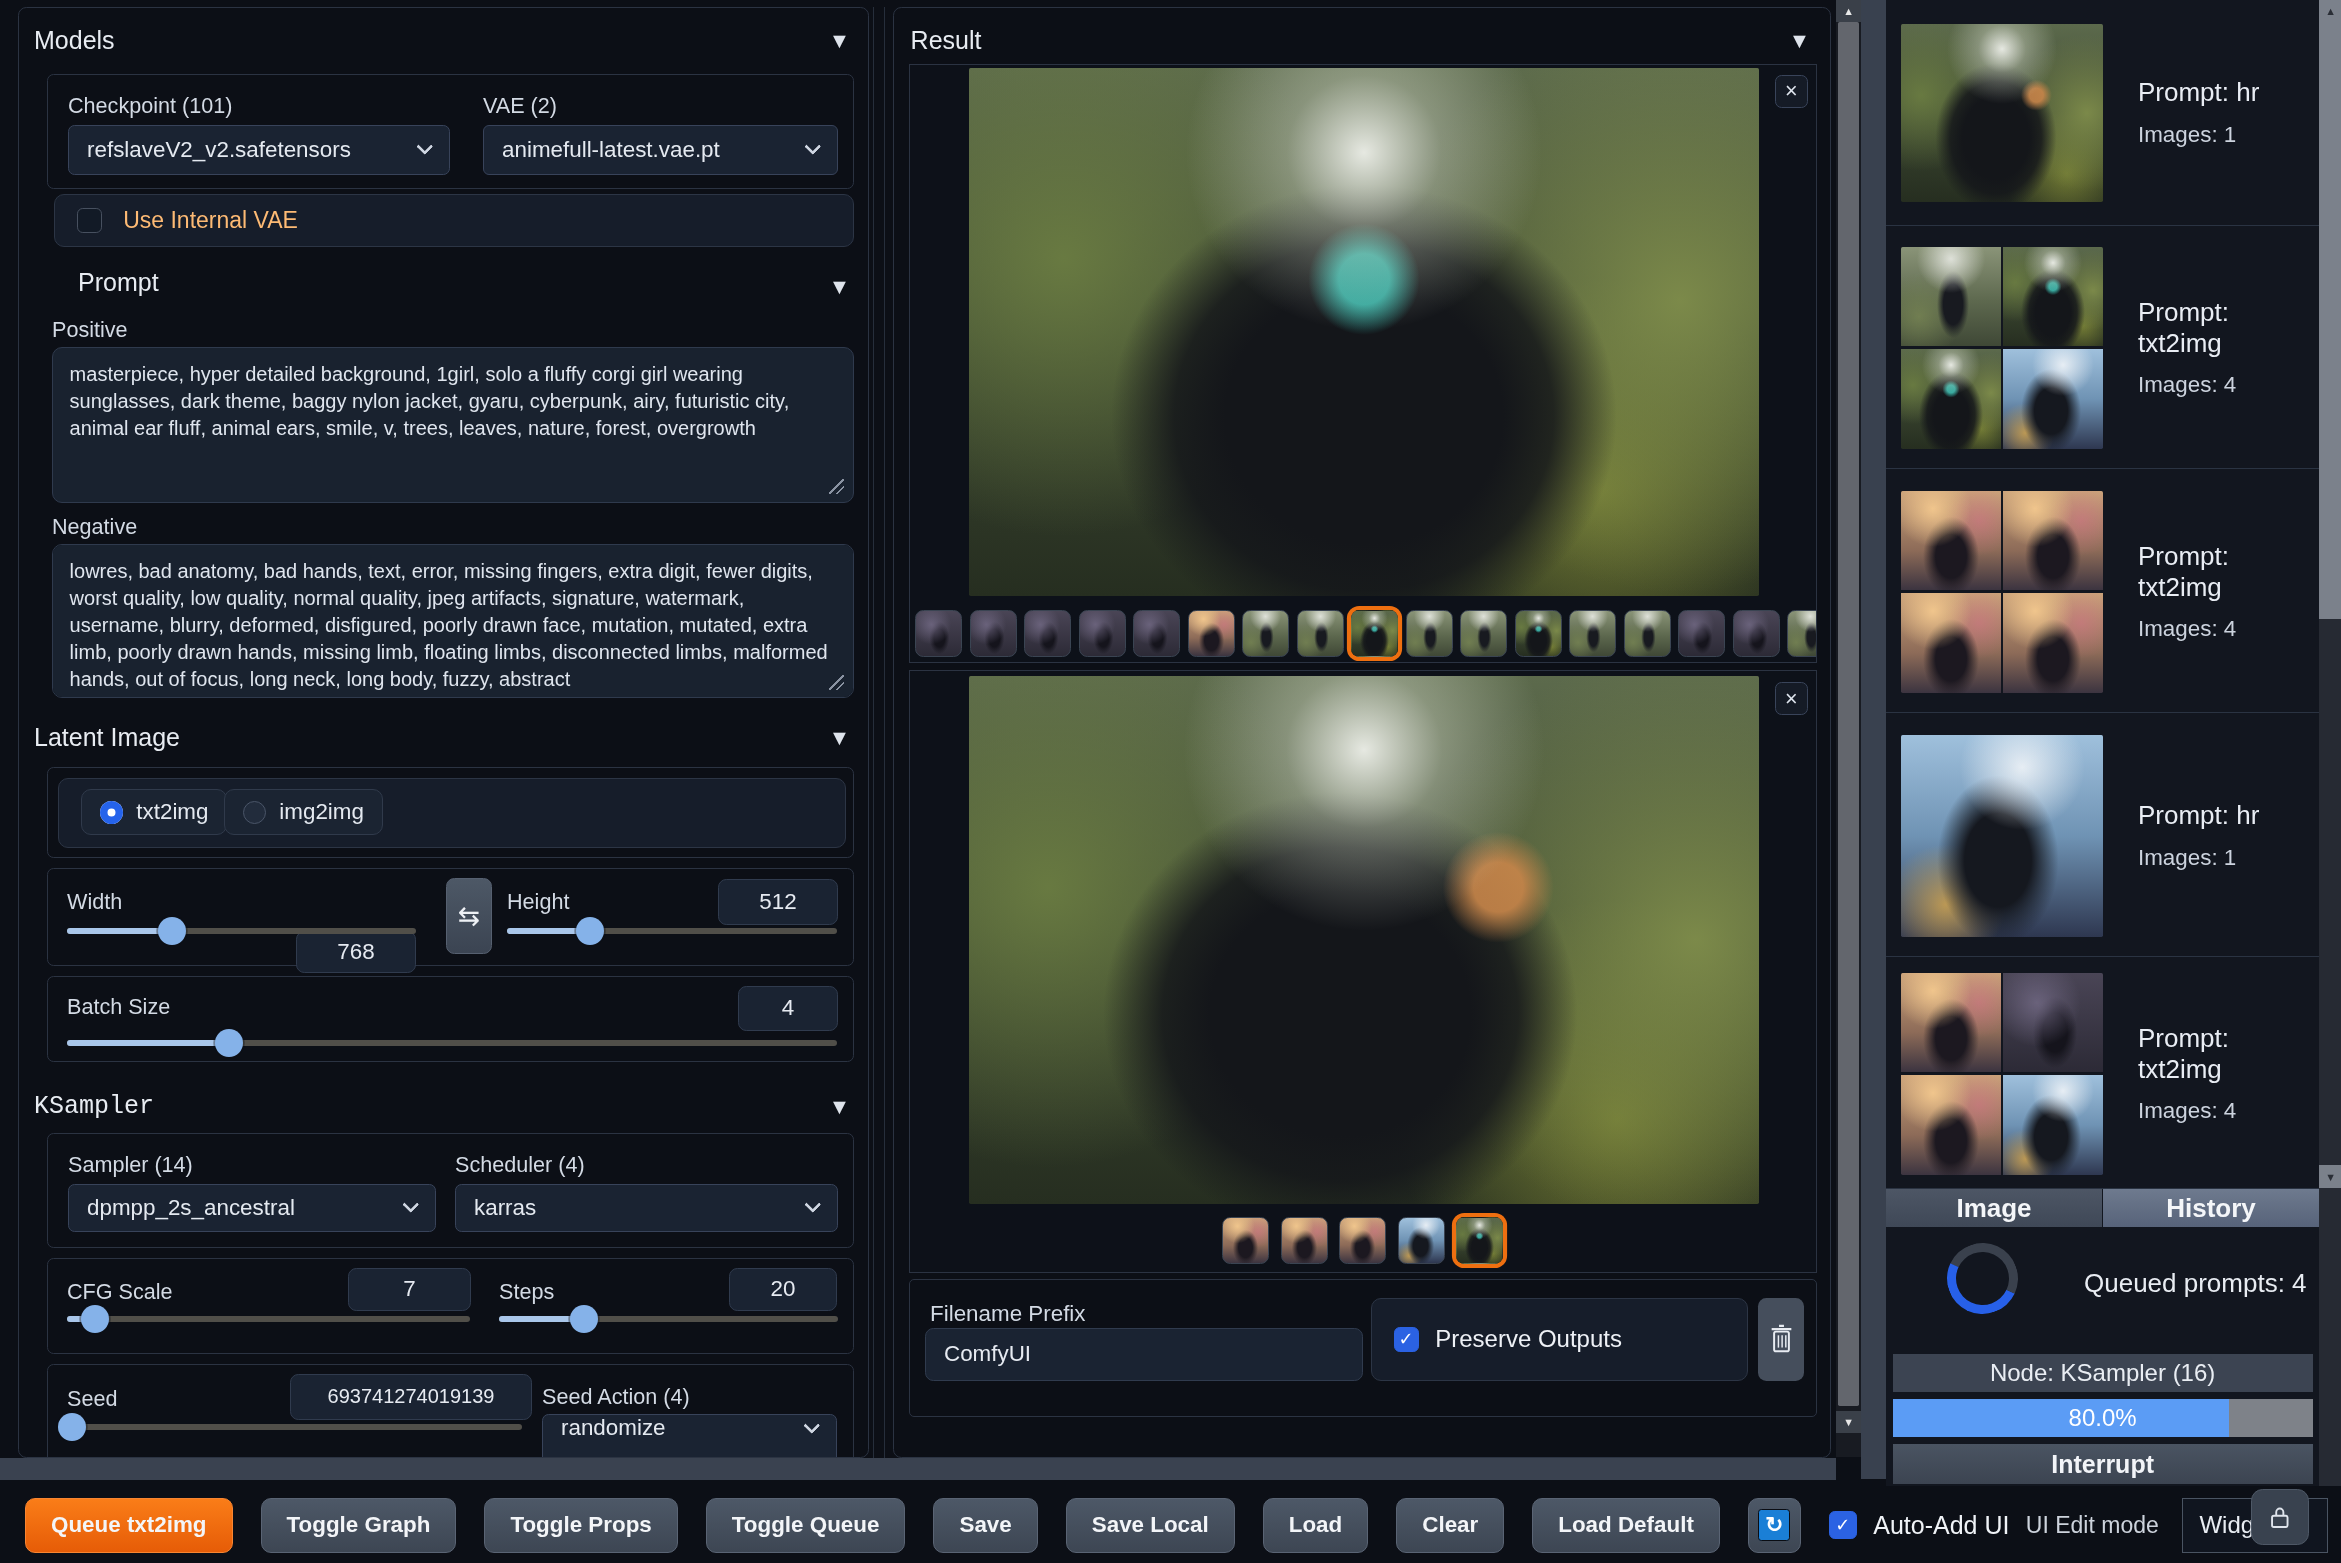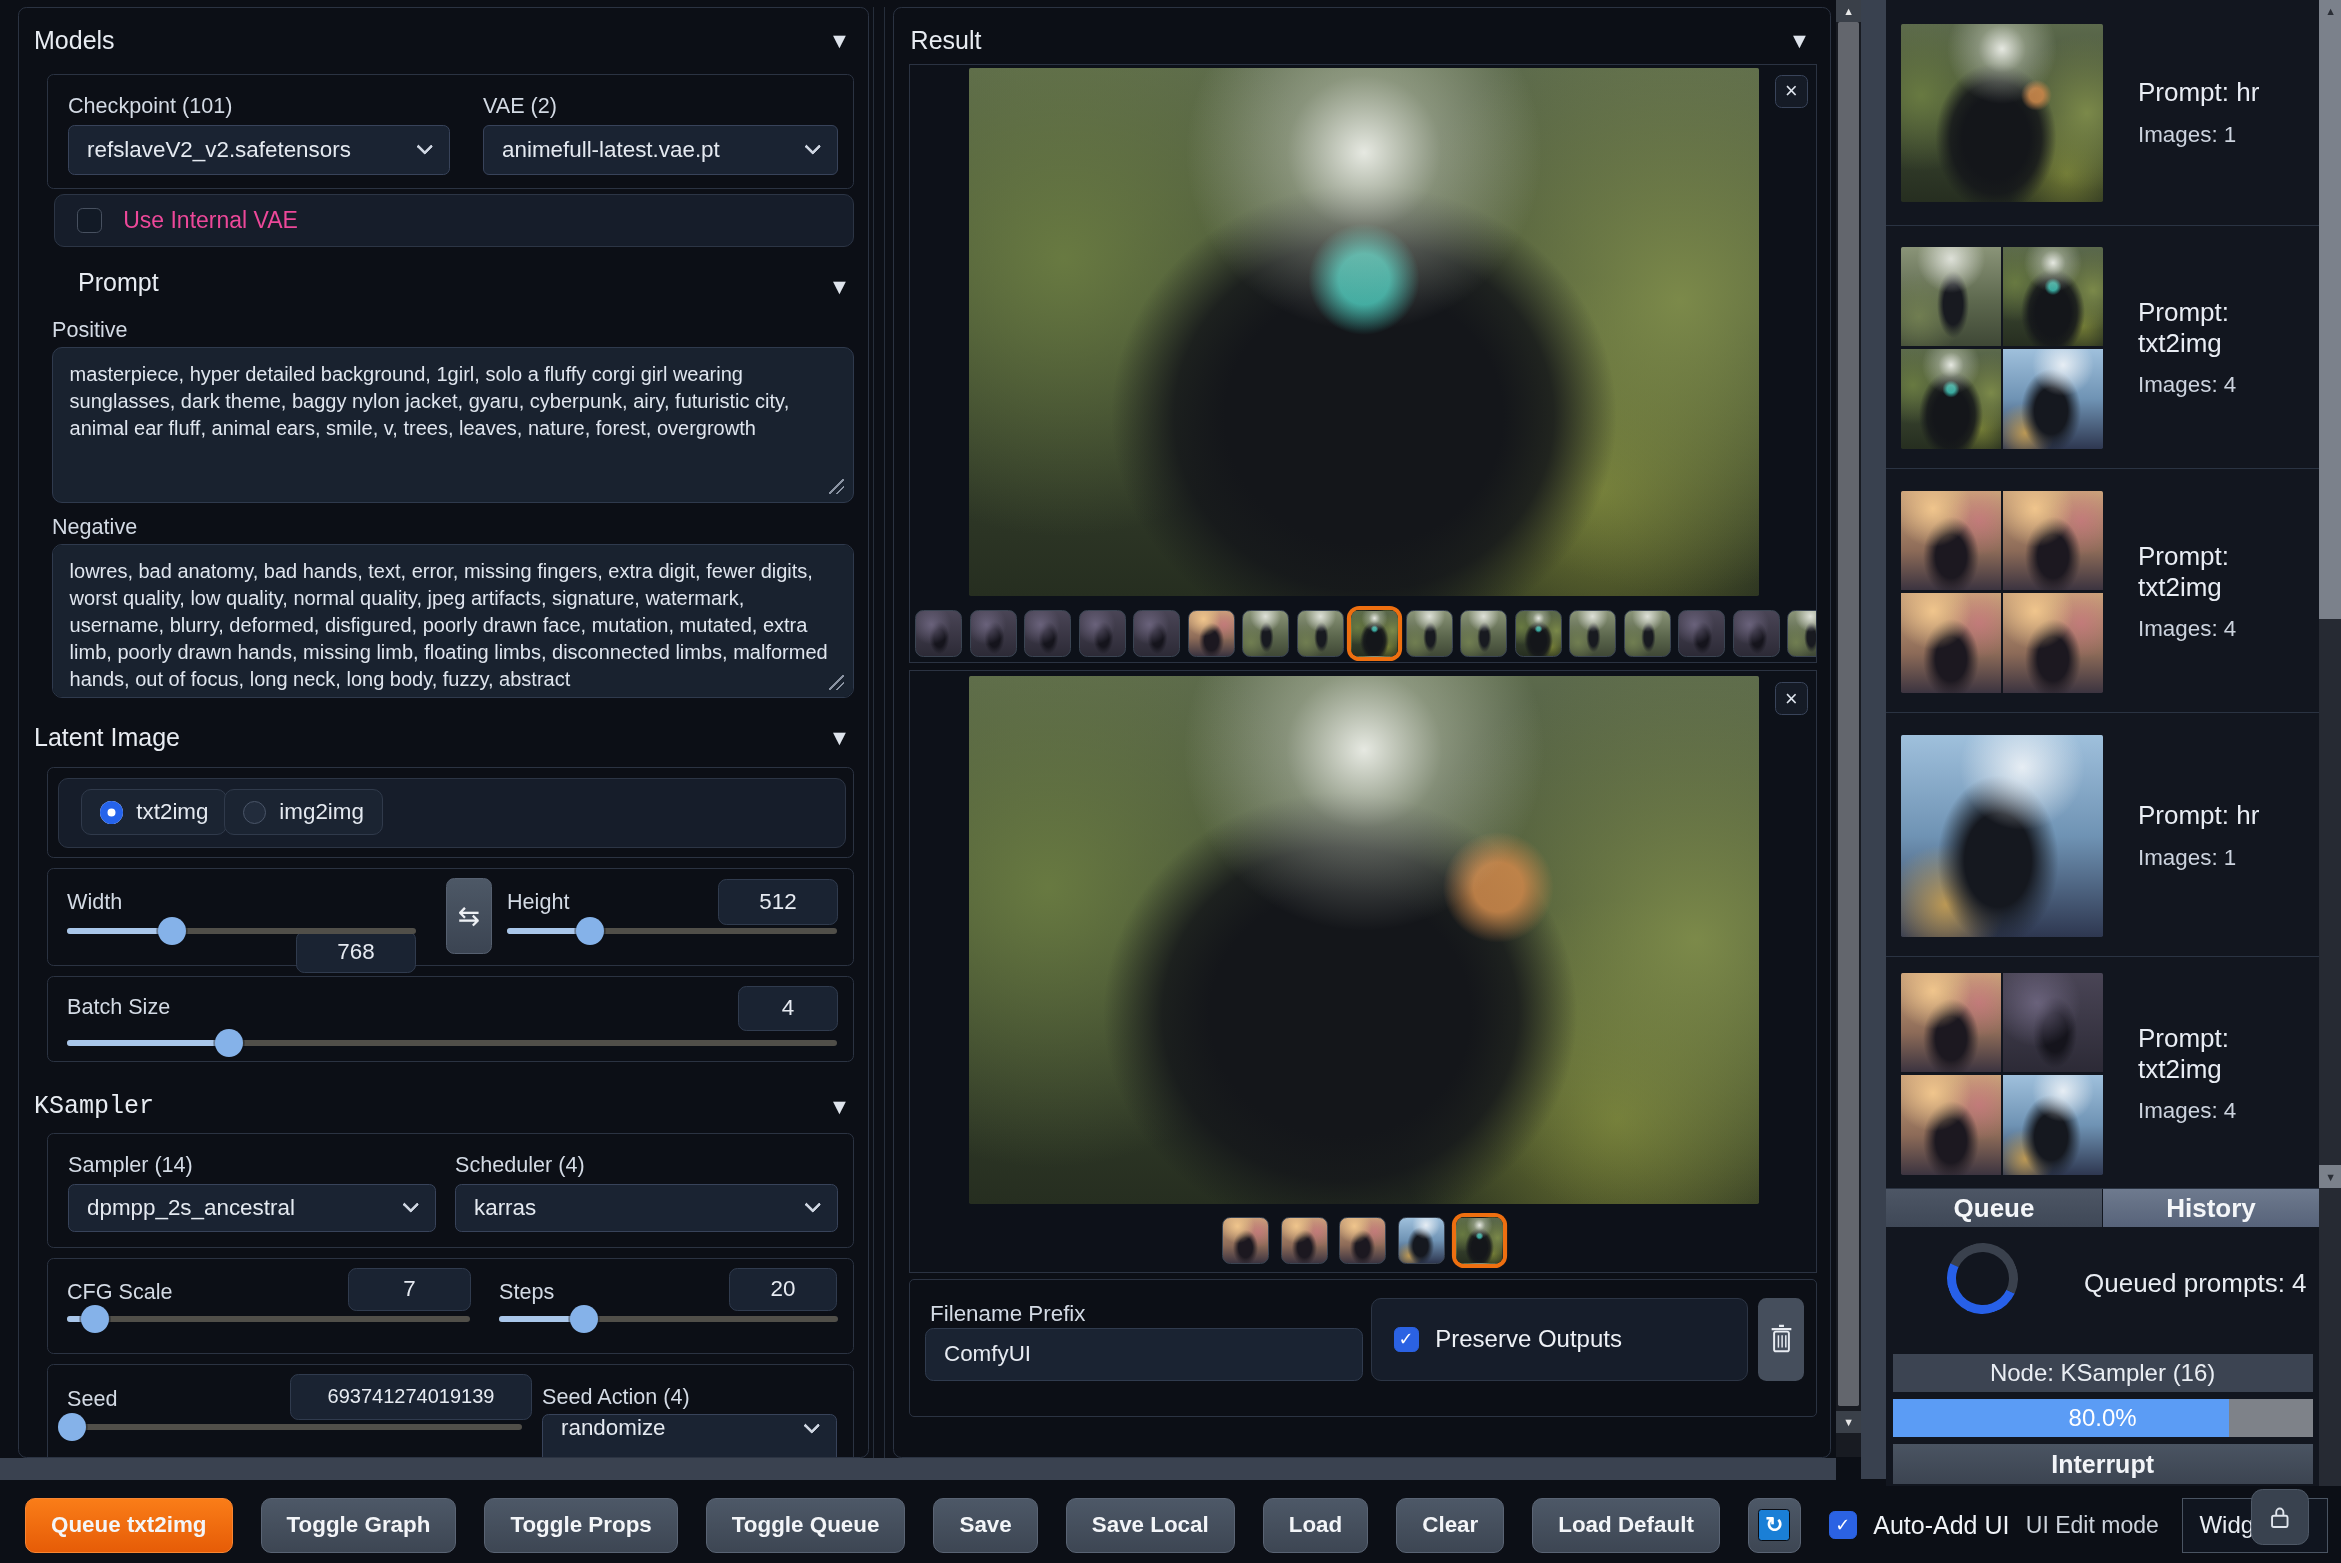--- a/index.html
+++ b/index.html
@@ -179,21 +179,21 @@
       </div>
       <div class="lbl" style="left:435px;top:18px;">VAE (2)</div>
       <div class="dd" style="left:435px;top:50px;width:355px;height:50px;border-radius:6px;">
         <span>animefull-latest.vae.pt</span>
         <span class="chev"></span>
       </div>
     </div>
 
     <div class="lightbox" style="left:35px;top:186px;width:800px;height:53px;display:flex;align-items:center;gap:21.6px;padding:0 21.6px;">
       <span class="checkbox"></span>
-      <span style="font-size:23px;color:#ec4899;">Use Internal VAE</span>
+      <span style="font-size:23px;color:#fdba74;">Use Internal VAE</span>
     </div>
 
     <div class="sec-title" style="left:15px;top:260px;margin-left:44px;">Prompt</div>
     <div class="caret" style="right:18px;top:266px;">▼</div>
 
     <div class="lbl" style="left:33px;top:309px;">Positive</div>
     <textarea class="ta" style="left: 33px; top: 339px; width: 802px; height: 156px;">masterpiece, hyper detailed background, 1girl, solo a fluffy corgi girl wearing sunglasses, dark theme, baggy nylon jacket, gyaru, cyberpunk, airy, futuristic city, animal ear fluff, animal ears, smile, v, trees, leaves, nature, forest, overgrowth</textarea>
     <div class="resize-grip" style="left:810px;top:471px;"></div>
 
     <div class="lbl" style="left:33px;top:506px;">Negative</div>
@@ -404,21 +404,21 @@
           <div class="art artE"></div>
           <div class="art artC"></div>
           <div class="art artD"></div>
       </div>
       <div class="txt">
         <span class="t1">Prompt: txt2img</span>
         <span class="t2">Images: 4</span>
       </div>
     </div>
 
-    <div class="tab" id="tab-queue">Queue</div>
+    <div class="tab" id="tab-queue">Image</div>
     <div class="tab" id="tab-history">History</div>
 
     <div id="spinner"></div>
     <div id="queued-text">Queued prompts: 4</div>
 
     <div id="node-bar">Node: KSampler (16)</div>
 
     <div id="progress">
       <div class="pfill" style="width:80%"></div>
       <div class="ptext">80.0%</div>

